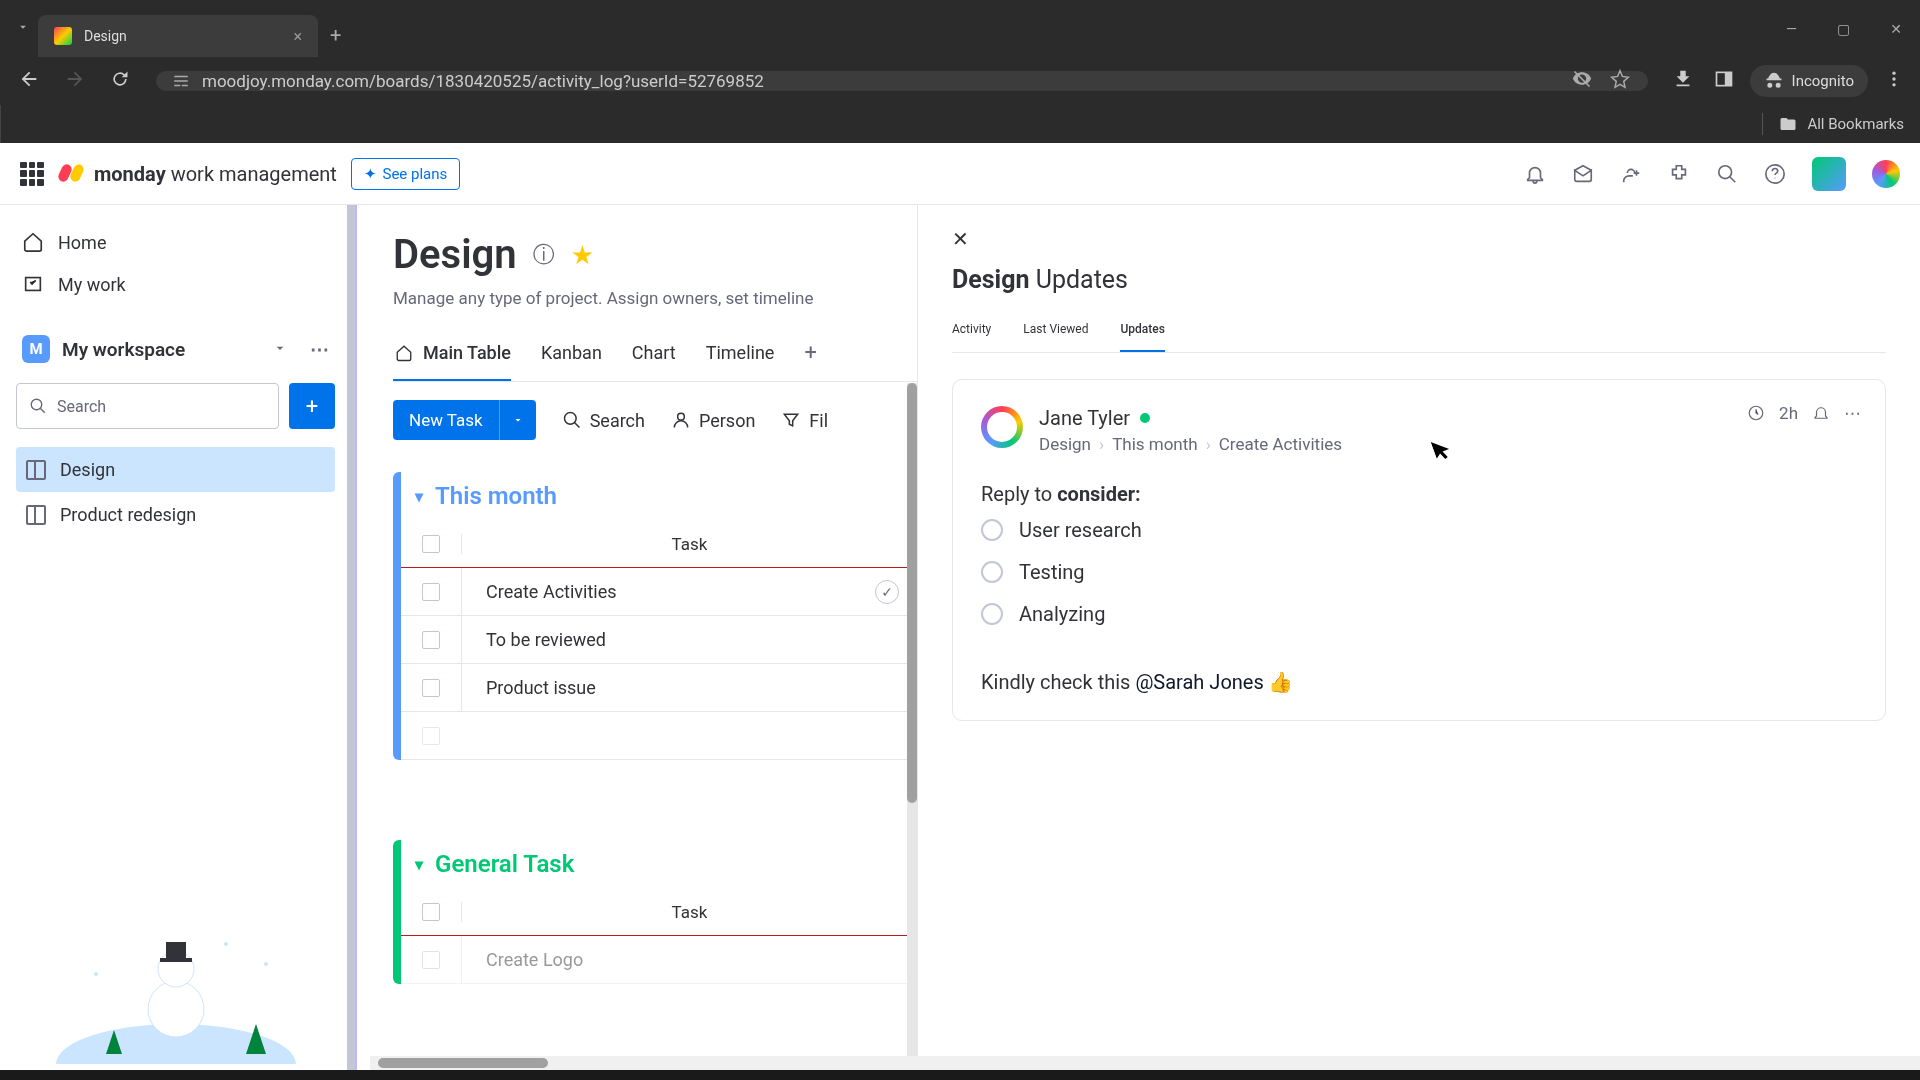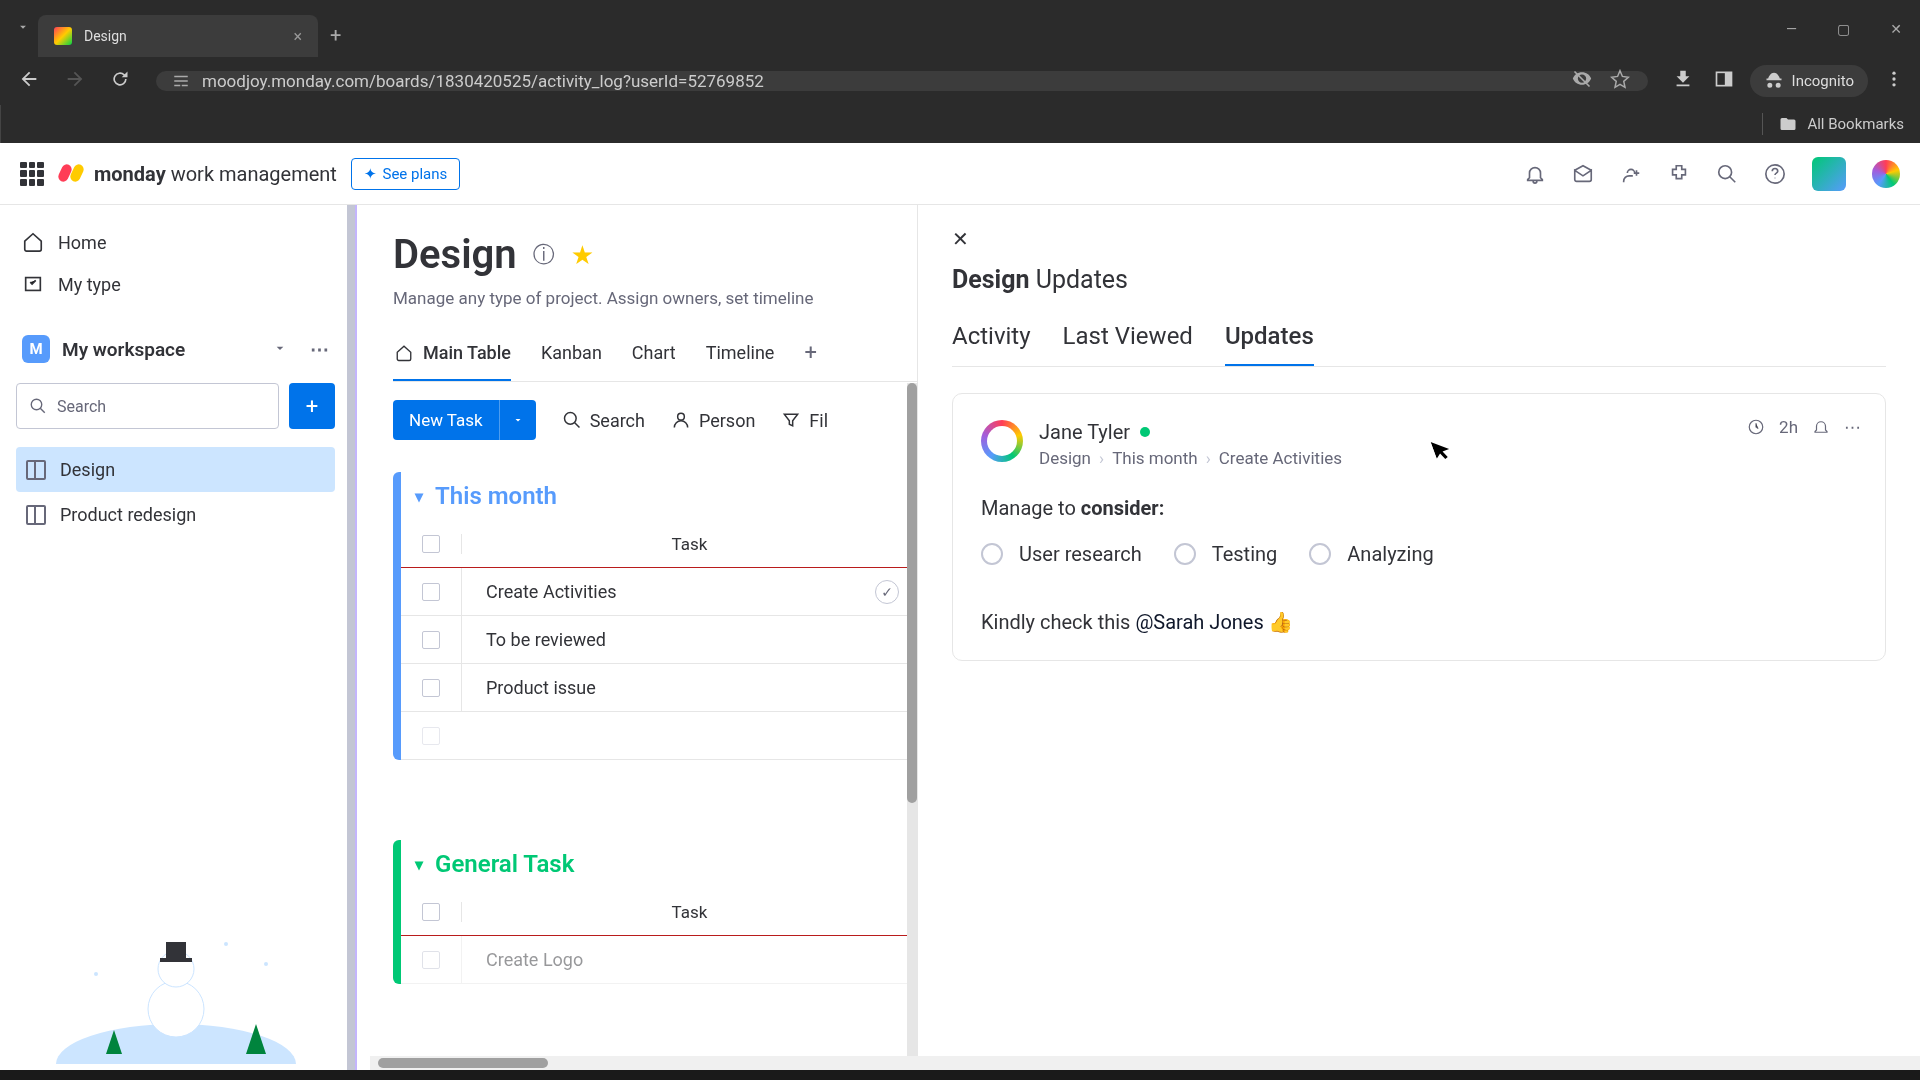--- a/index.html
+++ b/index.html
@@ -88,35 +88,35 @@
     .task-done{position:absolute;right:18px;width:24px;height:24px;border:1.5px solid #c3c6d4;border-radius:50%;display:flex;align-items:center;justify-content:center;color:#676879;font-size:14px}
     .add-task-row{display:flex;align-items:center;height:48px;border-bottom:1px solid #e6e6e6;color:#676879}
     .add-task-row .txt{padding-left:24px;font-size:18px;border-left:1px solid #e6e6e6;height:100%;display:flex;align-items:center;flex:1}
     .scrollbar-v{position:absolute;right:0;top:178px;bottom:0;width:10px;background:#e6e6e6}
     .scrollbar-v::after{content:"";position:absolute;left:0;right:0;top:0;height:420px;background:#a0a0a0;border-radius:5px}
     .panel{flex:1;border-left:1px solid #e6e6e6;padding:22px 34px;overflow-y:auto}
     .panel-close{font-size:20px;color:#323338;cursor:pointer;margin-bottom:14px;display:inline-block}
     .panel-title{font-size:25px;color:#323338;margin-bottom:18px}
     .panel-title b{font-weight:700}
     .panel-tabs{display:flex;gap:32px;border-bottom:1px solid #e6e6e6}
-    .panel-tab{padding:10px 0 14px;font-size:24px;color:#323338;cursor:pointer;border-bottom:2px solid transparent}
+    .panel-tab{padding:10px 0 14px;font-size:12px;color:#323338;cursor:pointer;border-bottom:2px solid transparent}
     .panel-tab.active{border-bottom-color:#0073ea;font-weight:500}
     .update-card{border:1px solid #e6e6e6;border-radius:10px;margin-top:26px;padding:26px 28px;position:relative}
     .update-header{display:flex;gap:16px}
     .avatar{width:42px;height:42px;border-radius:50%;background:conic-gradient(#ff3d57,#ffcb00,#00c875,#579bfc,#a25ddc,#ff3d57);position:relative}
     .avatar::after{content:"";position:absolute;inset:6px;background:#fff;border-radius:50%}
     .author-row{display:flex;align-items:center;gap:10px}
     .author{font-size:20px;color:#323338}
     .online-dot{width:10px;height:10px;border-radius:50%;background:#00c875}
     .breadcrumb{font-size:17px;color:#676879;margin-top:4px;display:flex;gap:8px}
     .breadcrumb .sep{color:#c3c6d4}
     .card-meta{position:absolute;right:24px;top:22px;display:flex;align-items:center;gap:12px;color:#676879;font-size:17px}
     .update-body{margin-top:28px;font-size:20px;color:#323338}
     .update-body b{font-weight:700}
-    .checklist{margin-top:22px;display:flex;flex-direction:row;gap:32px}
+    .checklist{margin-top:12px;display:flex;flex-direction:column;gap:18px}
     .check-item{display:flex;align-items:center;gap:16px;font-size:20px;color:#323338}
     .radio{width:22px;height:22px;border:2px solid #c3c6d4;border-radius:50%}
     .update-footer-text{margin-top:44px;font-size:20px;color:#323338}
     .mention{color:#0f172a}
     .card-actions{display:flex;border-top:1px solid #e6e6e6;margin:24px -28px -26px}
     .card-action{flex:1;padding:18px;text-align:center;font-size:19px;color:#323338;cursor:pointer;display:flex;align-items:center;justify-content:center;gap:10px}
     .card-action:first-child{border-right:1px solid #e6e6e6}
     .cursor-pointer{position:absolute;left:1435px;top:438px;font-size:20px;color:#000;pointer-events:none;transform:rotate(-20deg)}
     .taskbar{position:absolute;bottom:0;left:0;right:0;height:10px;background:#1a1a1a}
     .scrollbar-h{position:absolute;bottom:10px;left:370px;right:0;height:14px;background:#f0f0f0}
@@ -284,21 +284,21 @@
           </span>
         <span>Home</span>
       </div>
       <div class="sidebar-link">
         <span class="icn">
             <svg width="22" height="22" viewBox="0 0 24 24">
               <rect x="4" y="5" width="16" height="14" fill="none" stroke="#323338" stroke-width="1.8"></rect>
               <path stroke="#323338" stroke-width="1.8" d="M9 10l2 2 4-4"></path>
             </svg>
           </span>
-        <span>My type</span>
+        <span>My work</span>
       </div>
 
       <div class="workspace-section">
         <div class="ws-header">
           <span class="ws-badge">M</span>
           <span>My workspace</span>
           <span class="chev"><svg width="16" height="16" viewBox="0 0 24 24">
                 <path fill="#676879" d="M7 10l5 5 5-5z"></path>
               </svg></span>
           <span class="dots">⋯</span>
@@ -511,21 +511,21 @@
             <span>2h</span>
             <span class="icn">
                 <svg width="18" height="18" viewBox="0 0 24 24">
                   <path fill="none" stroke="#676879" stroke-width="1.6" d="M18 16v-5a6 6 0 00-12 0v5l-2 2v1h16v-1z"></path>
                 </svg>
               </span>
             <span>⋯</span>
           </div>
 
           <div class="update-body">
-            <span>Manage to </span><b>consider:</b>
+            <span>Reply to </span><b>consider:</b>
           </div>
 
           <div class="checklist">
             <div class="check-item">
                 <span class="radio"></span>
                 <span>User research</span>
               </div>
             <div class="check-item">
                 <span class="radio"></span>
                 <span>Testing</span>

